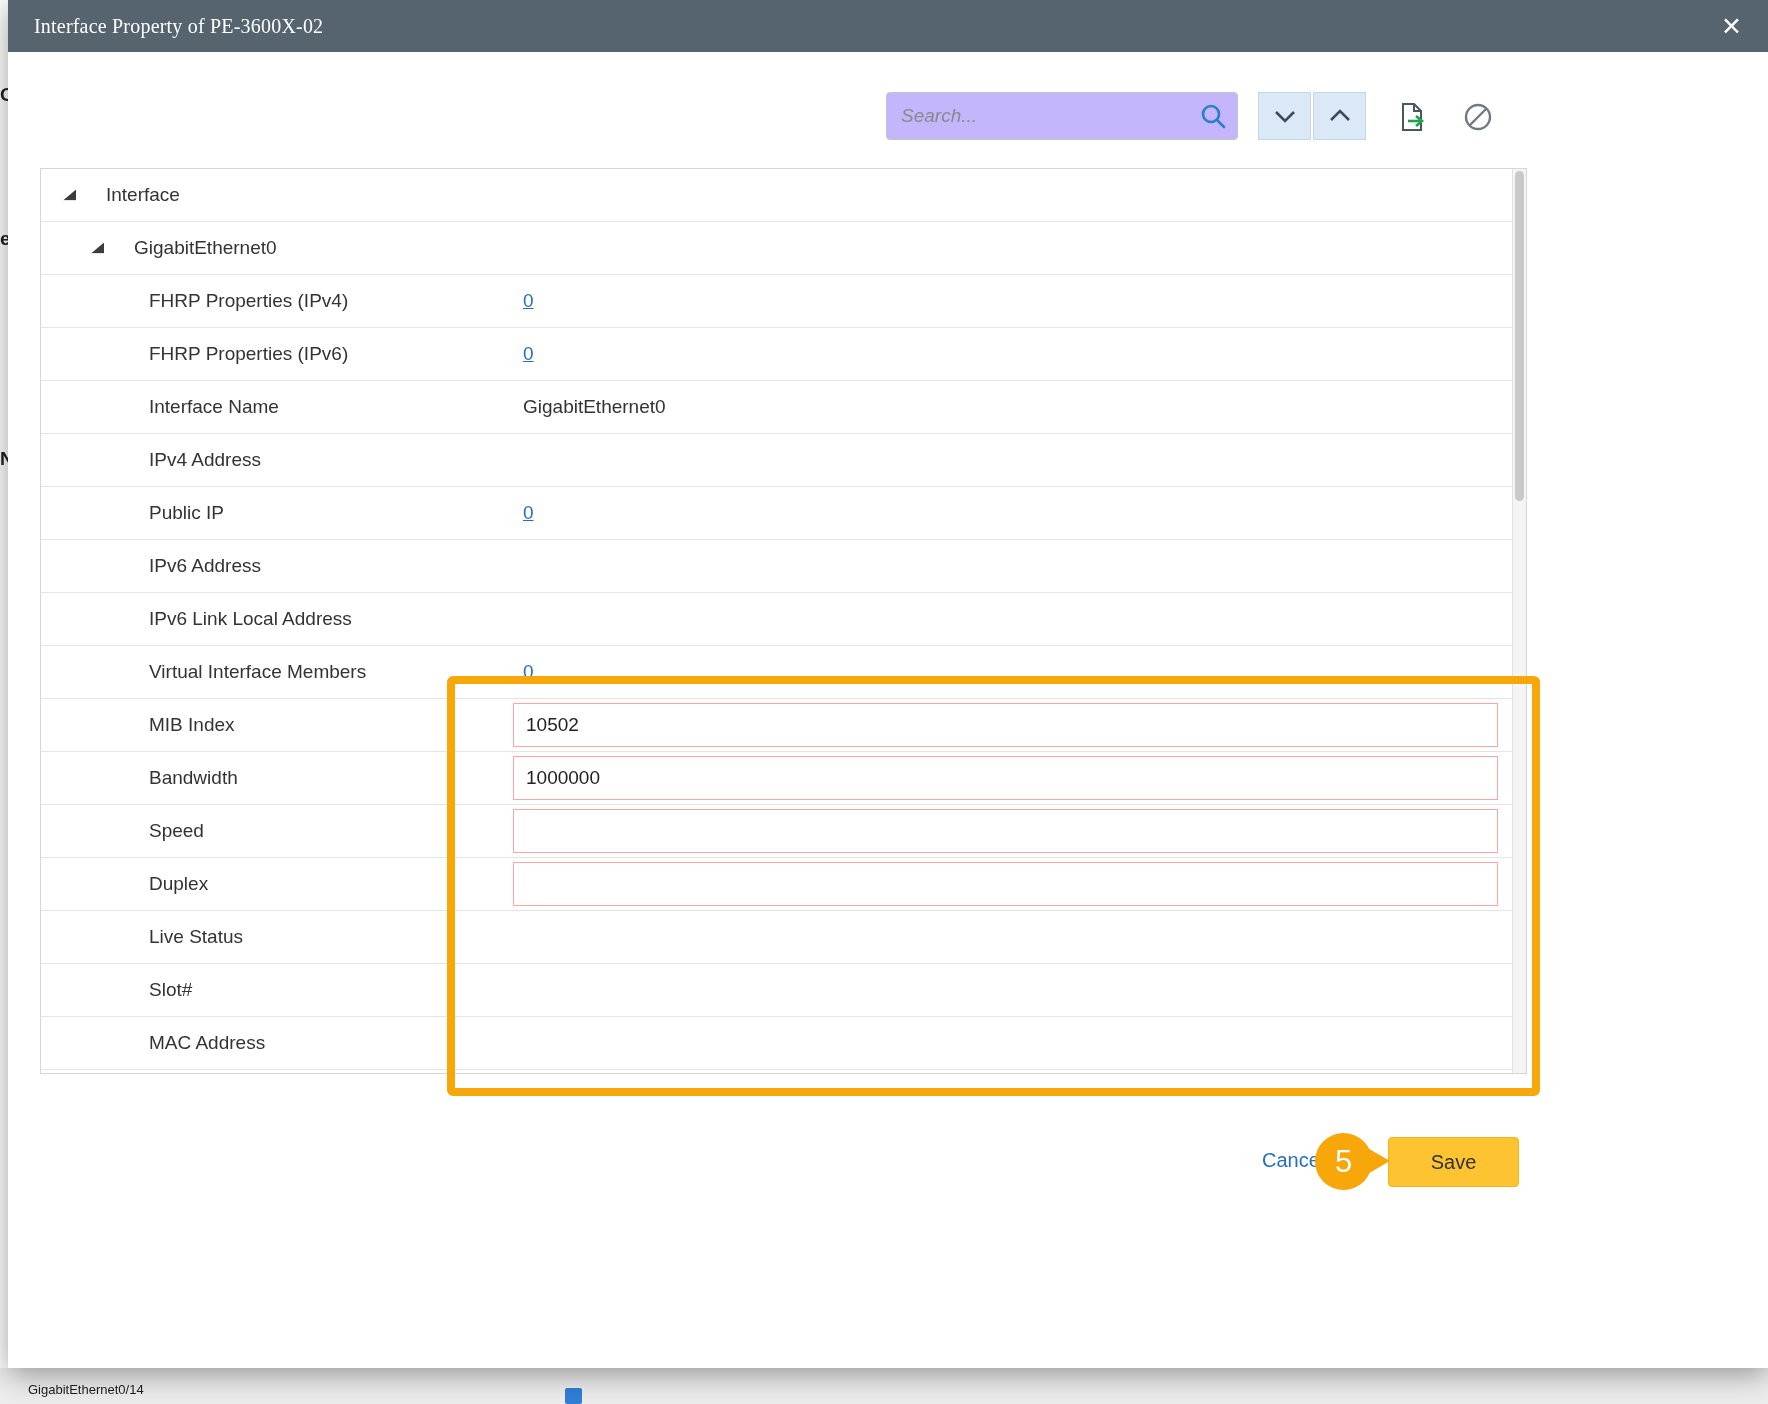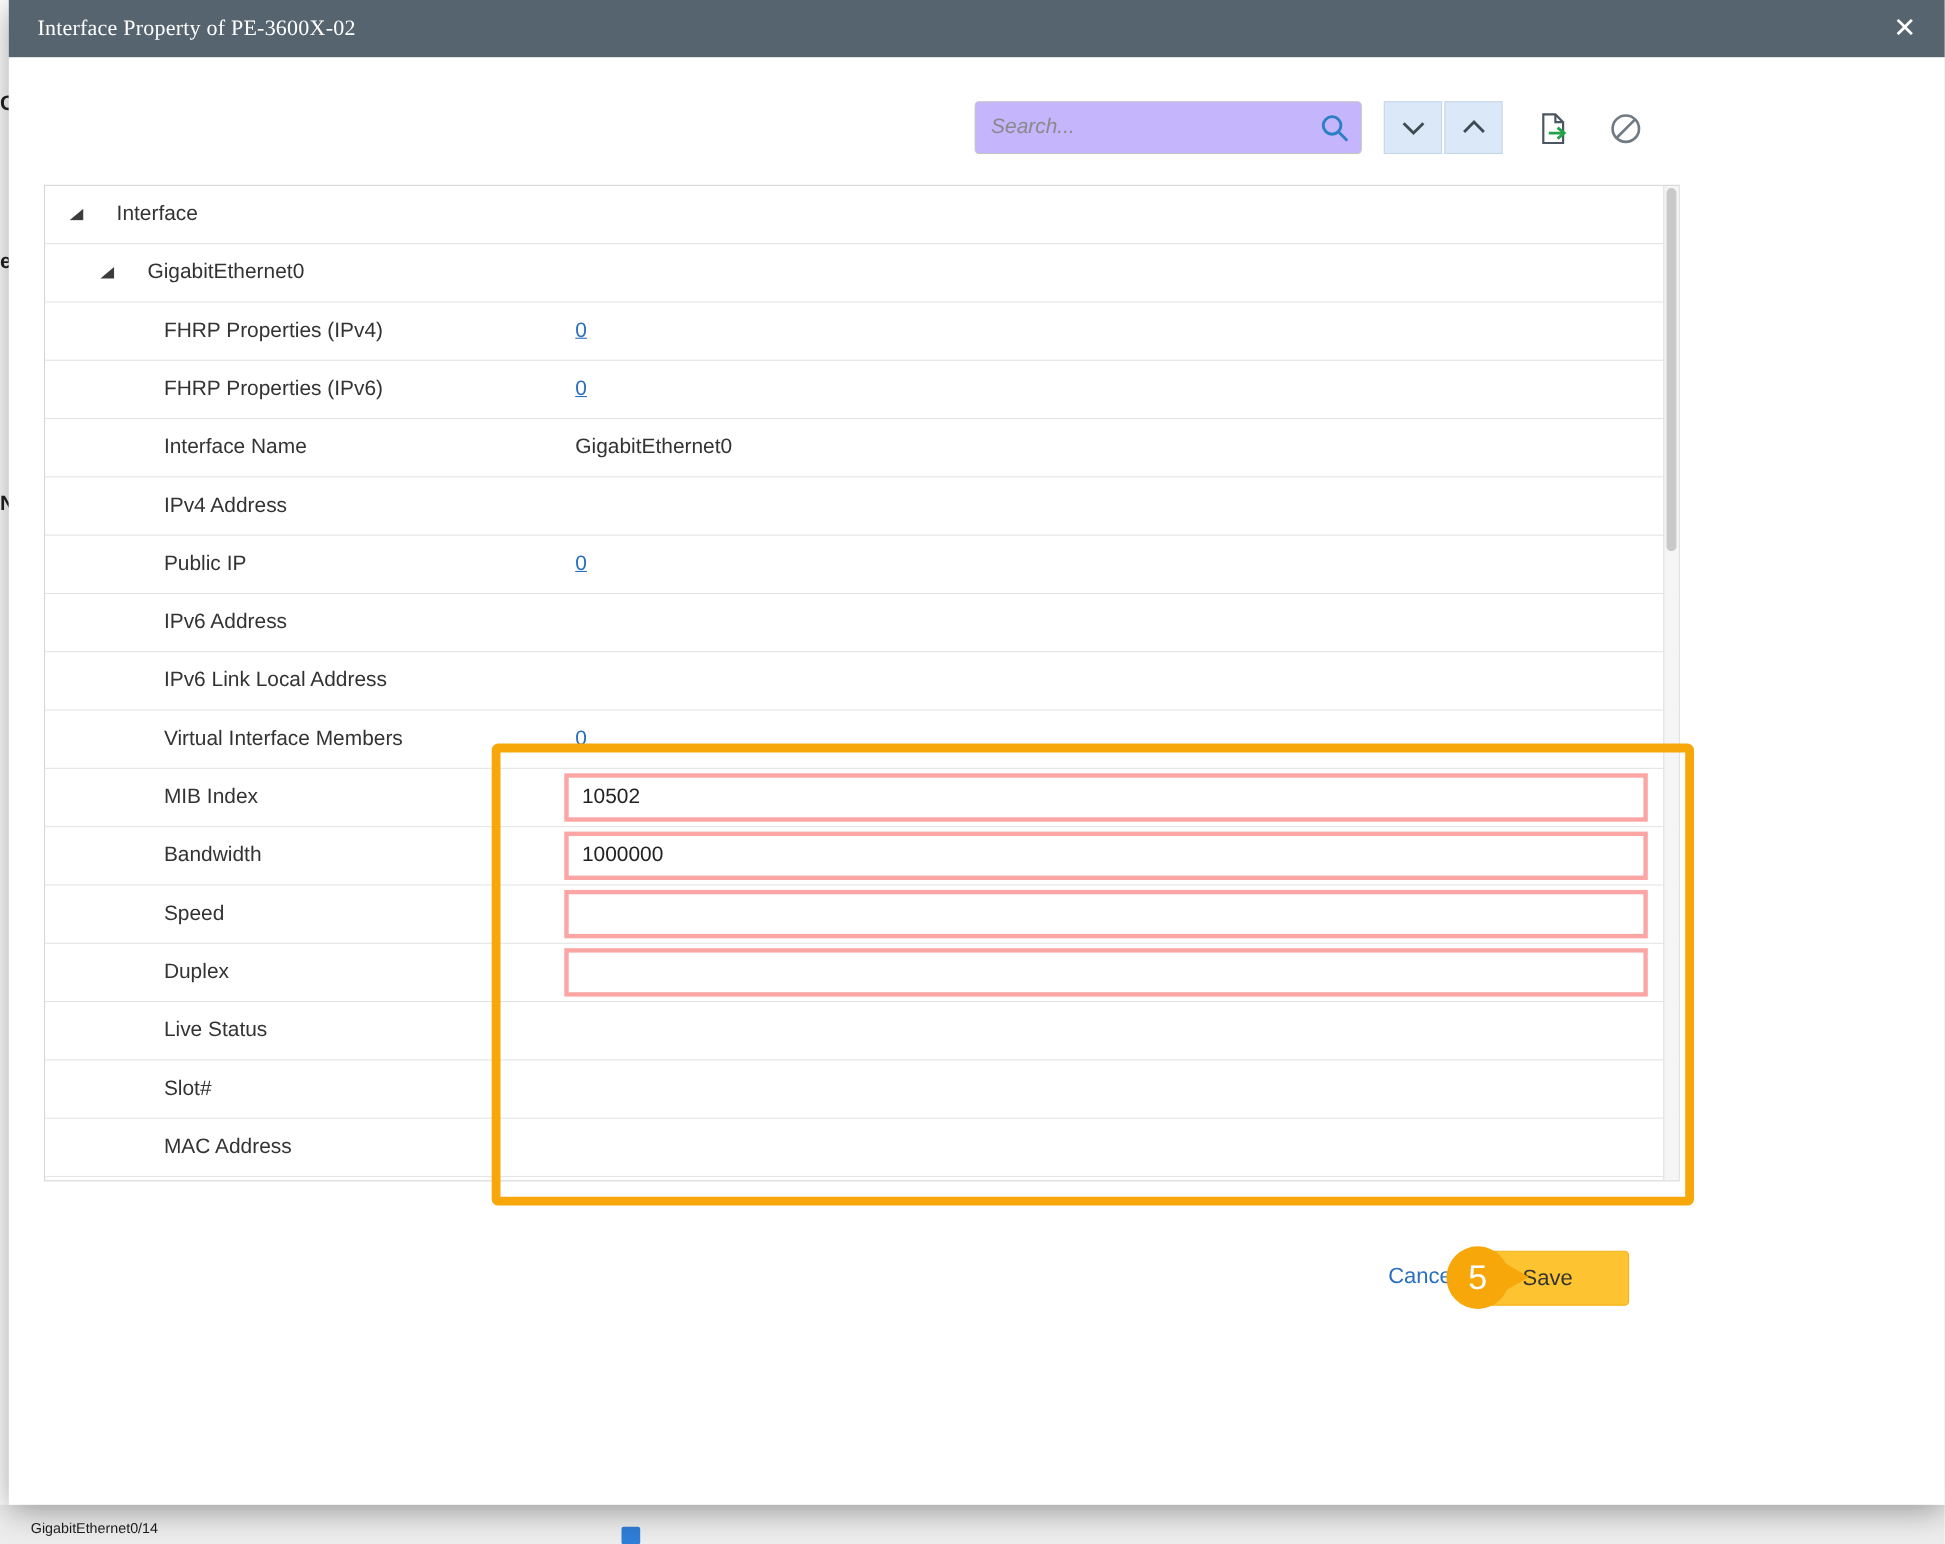--- a/index.html
+++ b/index.html
@@ -91,39 +91,39 @@
   }
   .caret-0 { left:22px; }
   .caret-1 { left:50px; }
   .val { position:absolute; left:482px; top:50%; transform:translateY(-50%); white-space:nowrap; }
   a.vlink {
     position:absolute; left:482px; top:50%; transform:translateY(-50%);
     color:#2A6FBB; text-decoration:underline; cursor:pointer;
   }
   .cell-input {
     position:absolute; left:472px; top:4px; width:985px; height:44px;
-    border:4px solid #fca5a5; font-size:19px; padding:0 12px; color:#222;
+    border:1px solid #fca5a5; font-size:19px; padding:0 12px; color:#222;
     font-family:inherit; background:#fff; outline:none;
   }
   .tbl-scrollbar {
     position:absolute; right:0; top:0; width:14px; height:100%;
     background:#f5f5f5; border-left:1px solid #e2e2e2;
   }
   .tbl-thumb {
     position:absolute; left:2px; top:2px; width:9px; height:330px;
     background:#c9c9c9; border-radius:5px; cursor:pointer;
   }
 
   
   .cancel {
     position:absolute; left:1254px; top:1149px; font-size:20px; color:#2A6FBB;
     cursor:pointer; white-space:nowrap;
   }
   .save {
-    position:absolute; left:1325px; top:1137px; width:148px; height:50px;
+    position:absolute; left:1380px; top:1137px; width:131px; height:50px;
     background:#FDC330; border:1px solid #f3b41a; border-radius:4px;
     font-size:20px; color:#333; font-family:inherit; cursor:pointer;
   }
 
   
   .hl-rect {
     position:absolute; left:447px; top:676px; width:1093px; height:420px;
     border:8px solid #F7A70A; border-radius:6px; z-index:50; pointer-events:none;
   }
   .step-circle {

